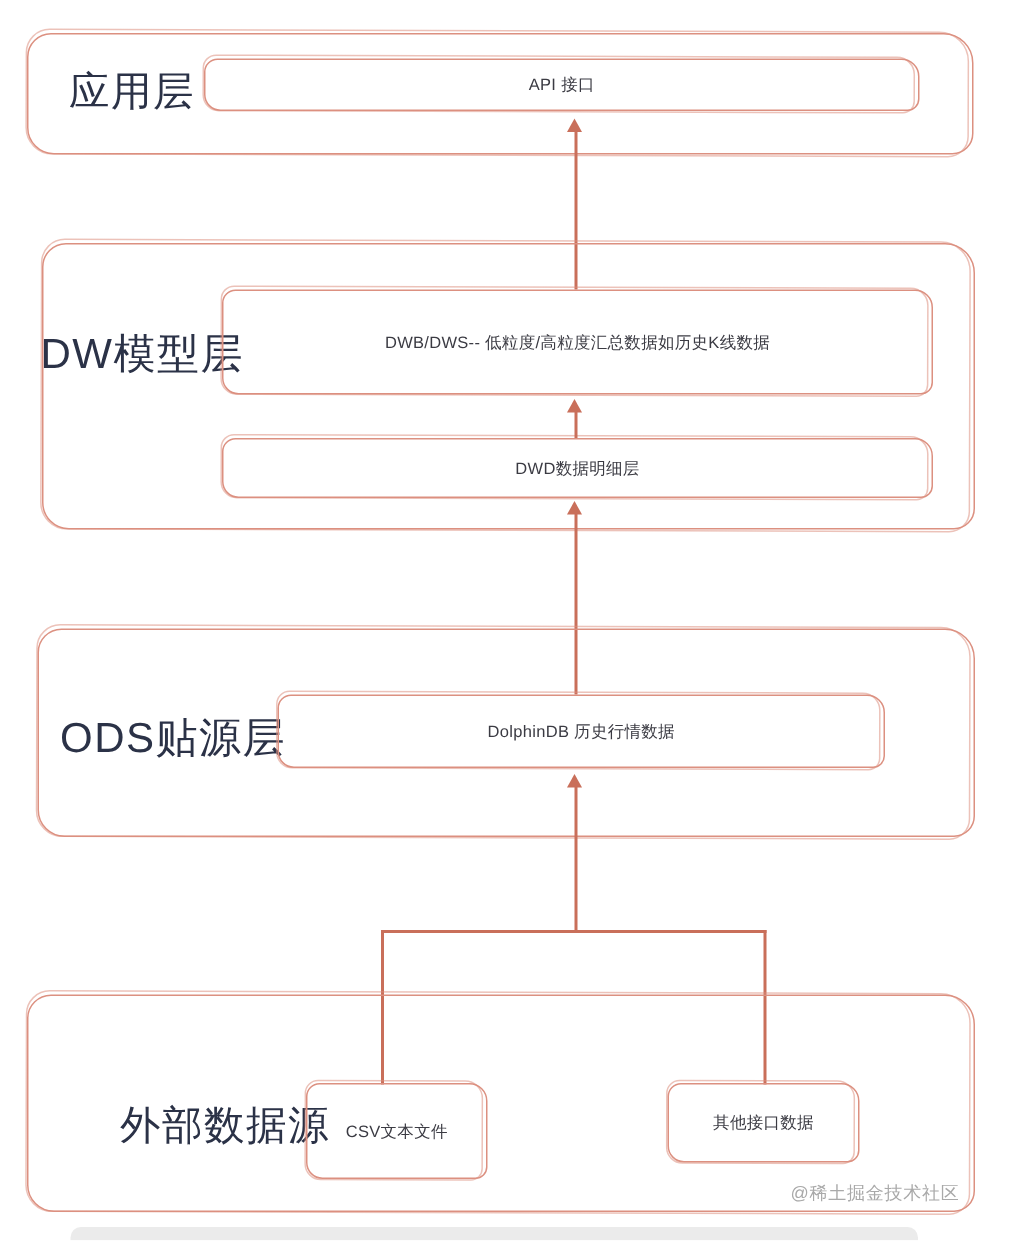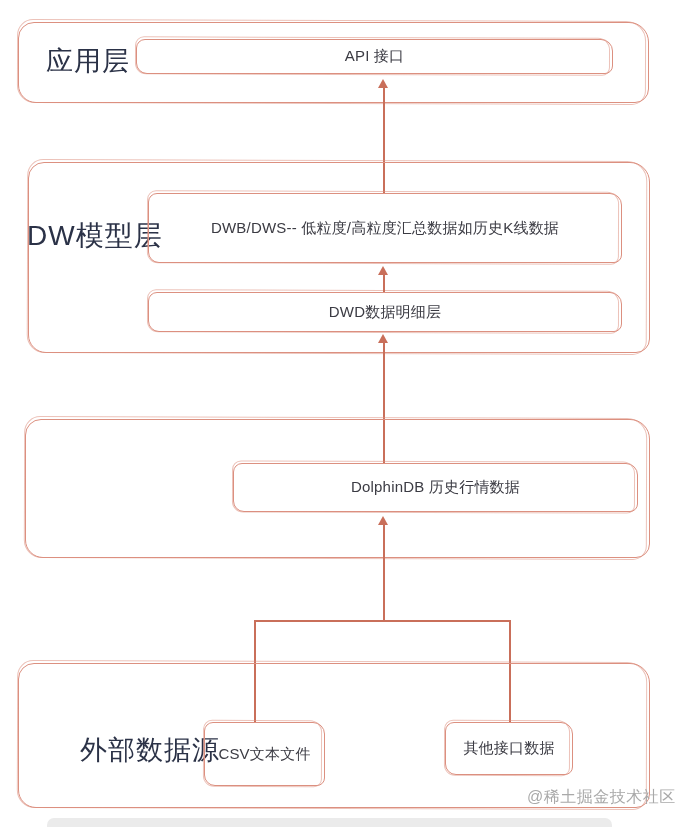--- a/index.html
+++ b/index.html
@@ -20,34 +20,34 @@
   .sketch{position:absolute;border:1.6px solid var(--sketch-border);background:transparent;}
   .sketch::before{
     content:"";position:absolute;inset:-3px 2px -2px -2px;
     border:1.2px solid rgba(220,144,128,.55);
     border-radius:inherit;transform:rotate(.18deg);pointer-events:none;
   }
   .outer{border-radius:16px 20px 14px 18px;}
   .node{
     border-radius:9px 12px 8px 11px;
     display:flex;align-items:center;justify-content:center;
-    font-size:15px;color:var(--node-text);letter-spacing:.2px;
+    font-size:11px;color:var(--node-text);letter-spacing:.2px;
   }
   .layer-label{
     position:absolute;font-weight:normal;color:var(--layer-label);
     font-size:27px;letter-spacing:1px;white-space:nowrap;
   }
   .vline{position:absolute;width:1.6px;background:var(--arrow);}
   .hline{position:absolute;height:1.6px;background:var(--arrow);}
   .ahead{
     position:absolute;width:0;height:0;
     border-left:5.5px solid transparent;border-right:5.5px solid transparent;
     border-bottom:9px solid var(--arrow);
   }
-  .watermark{position:absolute;color:var(--watermark);font-size:16px;letter-spacing:.5px;white-space:nowrap;}
+  .watermark{position:absolute;color:var(--watermark);font-size:12px;letter-spacing:.5px;white-space:nowrap;}
   .code-edge{position:absolute;background:var(--code-block-edge);border-radius:7px 7px 0 0;}
 </style>
 </head>
 <body>
 
 <div class="canvas">
 
   <div class="sketch outer" style="left:18px;top:22px;width:631px;height:81px;"></div>
   <div class="layer-label" style="left:46px;top:43px;">应用层</div>
   <div class="sketch node" style="left:136px;top:39px;width:477px;height:35px;">
@@ -66,21 +66,22 @@
     <span>DWD数据明细层</span>
   </div>
 
   <div class="ahead" style="left:378px;top:266px;"></div>
   <div class="vline" style="left:383px;top:274px;height:18px;"></div>
 
   <div class="ahead" style="left:378px;top:334px;"></div>
   <div class="vline" style="left:383px;top:342px;height:121px;"></div>
 
   <div class="sketch outer" style="left:25px;top:419px;width:625px;height:139px;"></div>
-  <div class="sketch node" style="left:185px;top:463px;width:405px;height:49px;margin-left:48px;">
+  <div class="layer-label" style="left:40px;top:473px;font-size:28px;">ODS贴源层</div>
+  <div class="sketch node" style="left:185px;top:463px;width:405px;height:49px;">
     <span>DolphinDB 历史行情数据</span>
   </div>
 
   <div class="ahead" style="left:378px;top:516px;"></div>
   <div class="vline" style="left:383px;top:524px;height:97px;"></div>
 
   <div class="hline" style="left:254px;top:620px;width:257px;"></div>
   <div class="vline" style="left:254px;top:620px;height:103px;"></div>
   <div class="vline" style="left:509px;top:620px;height:103px;"></div>
 

